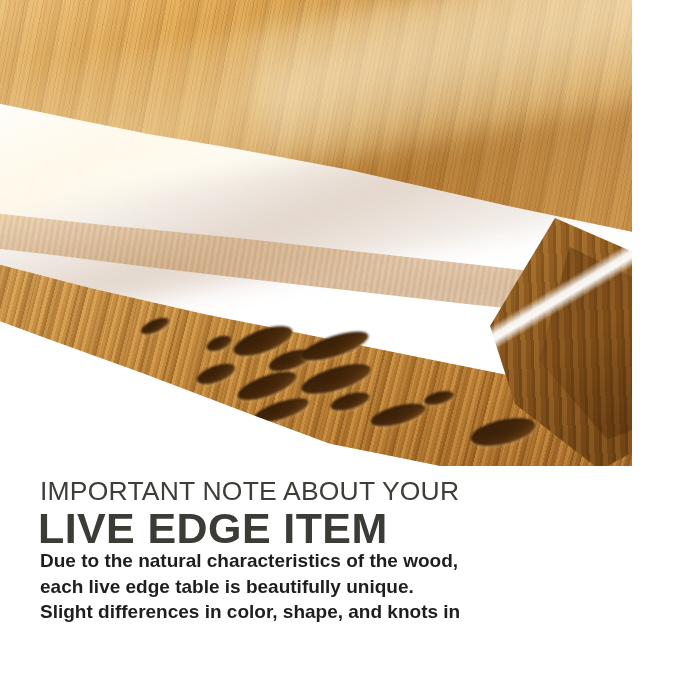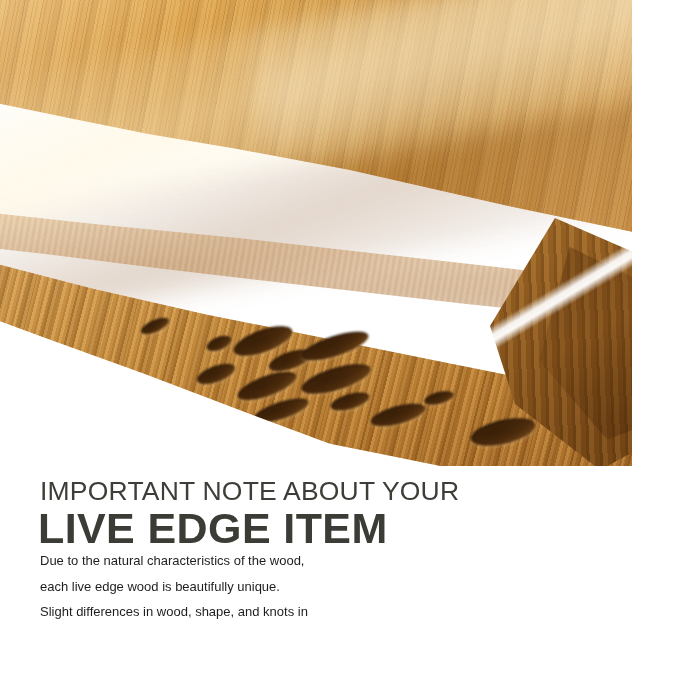--- a/index.html
+++ b/index.html
@@ -119,21 +119,21 @@
   .kicker{
     position:absolute;left:40px;top:6px;
     font-size:26.5px;font-weight:400;letter-spacing:0.2px;color:#3e3e39;white-space:nowrap;
   }
   .headline{
     position:absolute;left:38px;top:34px;
     font-size:43px;font-weight:700;letter-spacing:0.4px;color:#3c3c37;white-space:nowrap;
   }
   .bodycopy{
     position:absolute;left:40px;top:78px;width:400px;
-    font-size:13px;font-weight:400;line-height:25.5px;color:#1e1e1e;
+    font-size:19px;font-weight:700;line-height:25.5px;color:#1e1e1e;
   }
   .bodycopy p{margin:0;white-space:nowrap;}
 </style>
 </head>
 <body>
 
 <div id="page">
 
   <div id="photo">
     <div class="slab">
@@ -165,18 +165,18 @@
       <div class="cut-right"></div>
       <div class="cut-bottom"></div>
     </div>
   </div>
 
   <div id="textblock">
     <div class="kicker">IMPORTANT NOTE ABOUT YOUR</div>
     <div class="headline">LIVE EDGE ITEM</div>
     <div class="bodycopy" id="bodycopy">
         <p>Due to the natural characteristics of the wood,</p>
-        <p>each live edge wood is beautifully unique.</p>
-        <p>Slight differences in wood, shape, and knots in</p>
+        <p>each live edge table is beautifully unique.</p>
+        <p>Slight differences in color, shape, and knots in</p>
       </div>
   </div>
 
 </div>
 
 </body></html>

